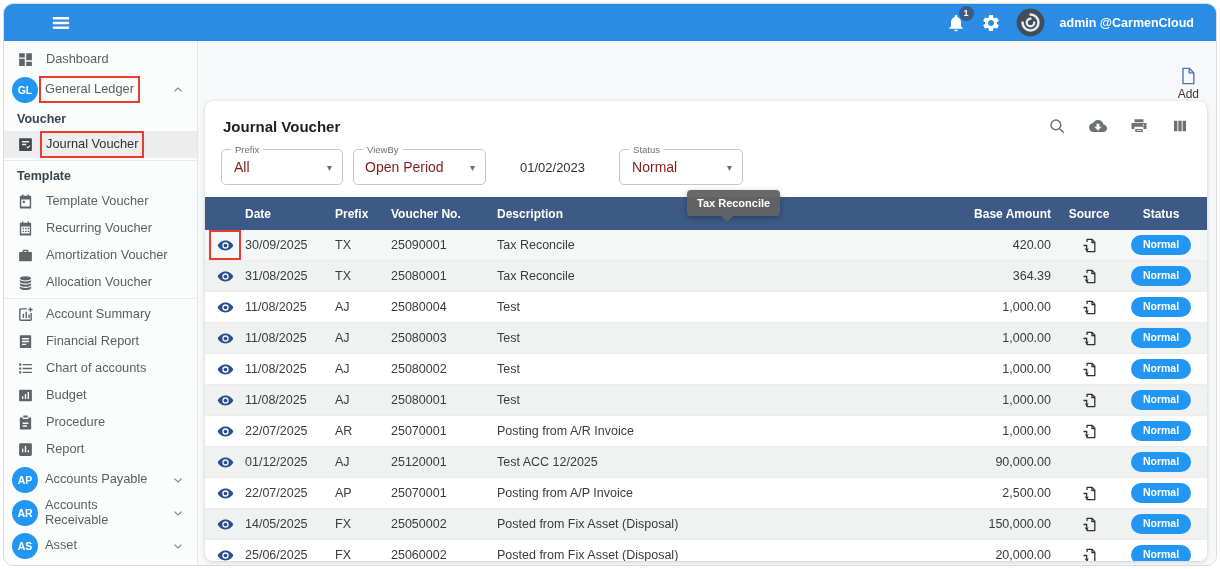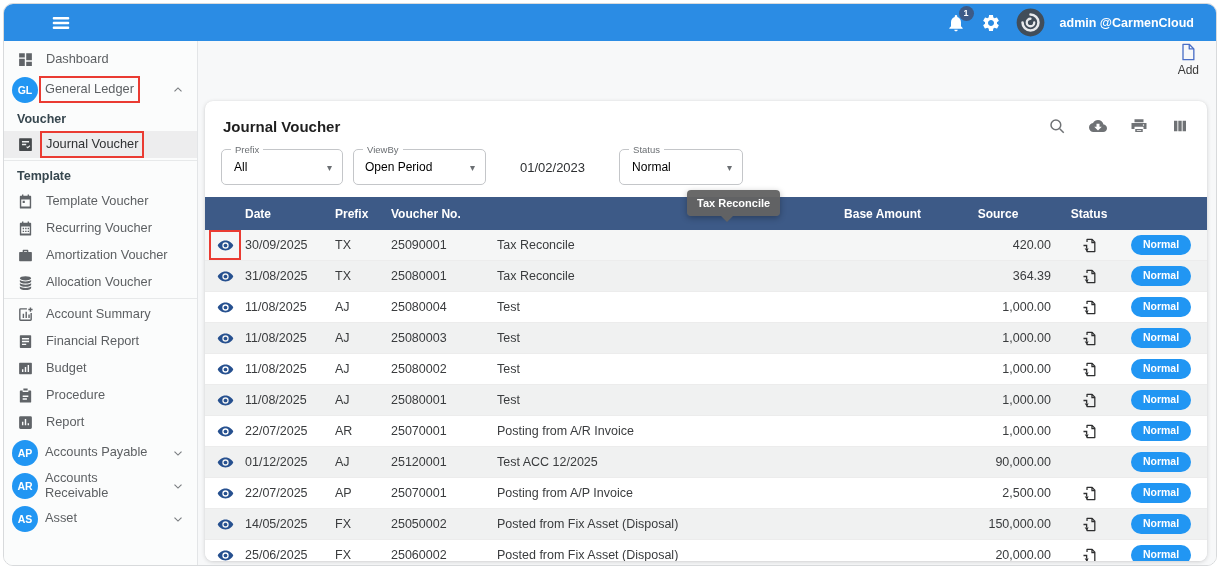--- a/index.html
+++ b/index.html
@@ -44,41 +44,41 @@
   .s-chev { margin-left:auto; display:flex; }
   .s-chev svg { width:14px; height:14px; fill:none; stroke:#7a7d80; stroke-width:2; }
   .s-section { height:25px; display:flex; align-items:center; padding-left:13px;
     font-size:12.5px; font-weight:700; color:#37474f; }
   .s-divider { height:1px; background:#e7e9ea; margin:2px 0; }
   .s-label { line-height:1.1; }
   .s-label.annotated { outline:2px solid #ea3b32; outline-offset:4px; }
 
   
   .main { flex:1; background:#f7f8f9; position:relative; }
-  .add-btn { position:absolute; top:1px; right:17px; display:flex; flex-direction:column;
+  .add-btn { position:absolute; top:25px; right:17px; display:flex; flex-direction:column;
     align-items:center; gap:1px; font-size:12px; color:#3a3a3a; cursor:pointer; }
   .add-btn svg { width:20px; height:20px; }
 
   .card { position:absolute; left:7px; right:9px; top:60px; bottom:4px; background:#fff;
     border-radius:8px; box-shadow:0 1px 4px rgba(0,0,0,.16), 0 0 1px rgba(0,0,0,.08);
     overflow:hidden; }
   .card-head { display:flex; align-items:center; padding:15px 18px 0 18px; height:35px; }
   .card-title { font-size:15px; font-weight:700; color:#1f1f1f; }
   .card-actions { margin-left:auto; display:flex; gap:23px; }
   .card-actions button { background:none; border:none; cursor:pointer; width:18px; height:18px;
     color:#6f7275; padding:0; }
   .card-actions svg { width:100%; height:100%; }
 
   .filters { display:flex; align-items:center; padding:13px 18px 0 16px; gap:10px; }
   .mui-select { position:relative; height:36px; border:1px solid #c4c6c9; border-radius:5px;
     display:flex; align-items:center; padding:0 10px 0 12px; background:#fff; cursor:pointer; }
   .w-prefix { width:122px; } .w-viewby { width:133px;padding-left:11px; } .w-status { width:124px; }
   .mui-label { position:absolute; top:-6px; left:9px; background:#fff; padding:0 4px;
     font-size:9.5px; color:#6b6f73; }
-  .mui-value { font-size:12px; color:#000000; }
+  .mui-value { font-size:14px; color:#7f1d1d; }
   .mui-arrow { margin-left:auto; color:#6b6f73; font-size:10px; }
   .filter-date { font-size:13px; color:#2d2f31; margin:0 24px; }
 
   .t-head, .t-row { display:grid; grid-template-columns:40px 90px 56px 106px 1fr 130px 52px 92px;
     align-items:center; }
   .t-head { margin-top:12px; height:33px; background:#3d5a87; color:#fff; font-weight:700;
     font-size:12px; }
   .t-row { height:31px; font-size:12.5px; color:#3a3c3e; border-bottom:1px solid #ececec;
     background:#fff; }
   .t-row.stripe { background:#f0f1f1; }
@@ -212,20 +212,28 @@
           <div class="s-item">
             <span class="s-icon">
               <svg viewBox="0 0 24 24" fill-rule="evenodd">
                 <path d="M5 3h14a1 1 0 011 1v16a1 1 0 01-1 1H5a1 1 0 01-1-1V4a1 1 0 011-1zm2 4v2h10V7H7zm0 4v2h10v-2H7zm0 4v2h6v-2H7z"></path>
               </svg>
             </span>
             <span class="s-label">Financial Report</span>
           </div>
           <div class="s-item">
             <span class="s-icon">
+              <svg viewBox="0 0 24 24">
+                <path d="M3 5h3v3H3zM8 5.5h13v2H8zM3 10.5h3v3H3zM8 11h13v2H8zM3 16h3v3H3zM8 16.5h13v2H8z"></path>
+              </svg>
+            </span>
+            <span class="s-label">Chart of accounts</span>
+          </div>
+          <div class="s-item">
+            <span class="s-icon">
               <svg viewBox="0 0 24 24" fill-rule="evenodd">
                 <path d="M4 4h16a1 1 0 011 1v14a1 1 0 01-1 1H4a1 1 0 01-1-1V5a1 1 0 011-1zm3 9v4h2v-4H7zm4-3v7h2v-7h-2zm4-3v10h2V7h-2z"></path>
               </svg>
             </span>
             <span class="s-label">Budget</span>
           </div>
           <div class="s-item">
             <span class="s-icon">
               <svg viewBox="0 0 24 24" fill-rule="evenodd">
                 <path d="M9 2h6v3H9zM5 5h3v2h8V5h3a1 1 0 011 1v15a1 1 0 01-1 1H5a1 1 0 01-1-1V6a1 1 0 011-1zm3 7v2h8v-2H8zm0 4v2h6v-2H8z"></path>
@@ -316,20 +324,21 @@
             <span class="mui-value">Normal</span>
             <span class="mui-arrow">▾</span>
           </div>
         </div>
 
         <div class="t-head">
           <span class="cell c-eye"></span>
           <span class="cell c-date">Date</span>
           <span class="cell c-prefix">Prefix</span>
           <span class="cell c-voucher">Voucher No.</span>
+          <span class="cell c-desc">Description</span>
           <span class="cell c-amount">Base Amount</span>
           <span class="cell c-source">Source</span>
           <span class="cell c-status">Status</span>
         </div>
 
         <div class="t-body">
 
             <div class="t-row hovered">
               <span class="cell c-eye">
                 <button class="eye-btn annotated">

